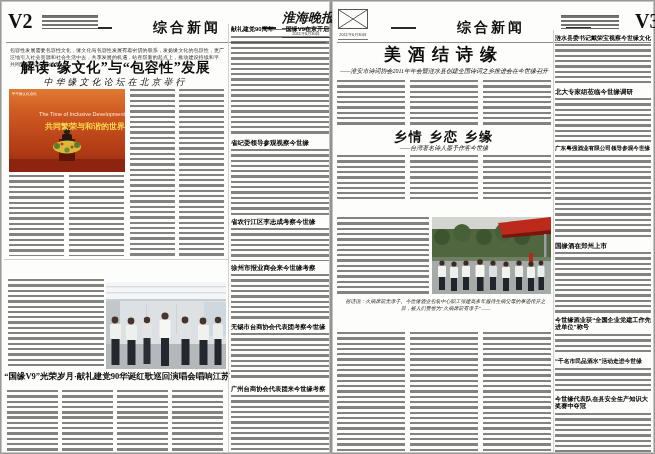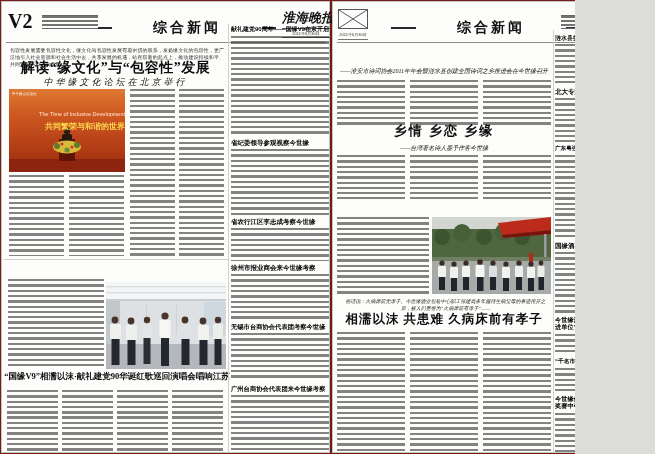--- a/index.html
+++ b/index.html
@@ -1,16 +1,16 @@
 <!DOCTYPE html>
 <html><head>
 <meta charset="utf-8">
 <style>
   html,body{margin:0;padding:0;background:#dcdcd8;}
-  .stage{position:relative;width:575px;height:454px;background:#7f1d1d;overflow:hidden;
+  .stage{position:relative;width:655px;height:454px;background:#a3a3a3;overflow:hidden;
          font-family:"Liberation Sans",sans-serif;text-decoration:underline;}
   .page{position:absolute;top:1px;height:452px;background:#fdfdfb;border:1px solid #c6c6c0;
         box-sizing:border-box;box-shadow:0 0 3px rgba(0,0,0,.18);}
   .abs{position:absolute;box-sizing:border-box;}
   
   .gk{background-image:repeating-linear-gradient(180deg,rgba(42,42,42,.58) 0,rgba(42,42,42,.58) 2.3px,rgba(0,0,0,0) 2.3px,rgba(0,0,0,0) 5.3px);}
   .gk2{background-image:repeating-linear-gradient(180deg,rgba(42,42,42,.65) 0,rgba(42,42,42,.65) 1.7px,rgba(0,0,0,0) 1.7px,rgba(0,0,0,0) 4px);}
   .hl{font-family:"Liberation Serif",serif;font-weight:700;color:#0d0d0d;text-align:center;line-height:1.08;}
   .subhl{font-weight:700;color:#000;line-height:1.18;}
   .ctr{text-align:right;}
@@ -114,21 +114,21 @@
           <circle cx="97" cy="39" r="3.4" fill="#47342a"></circle>
             <rect x="92" y="43" width="11" height="15" rx="1" fill="#f1f1ee"></rect>
             <rect x="93.5" y="58" width="8" height="25" fill="#23272e"></rect>
           <circle cx="112" cy="38" r="3.2" fill="#47342a"></circle>
             <rect x="107" y="42" width="10" height="15" rx="1" fill="#eceeec"></rect>
             <rect x="108.5" y="57" width="7" height="26" fill="#23272e"></rect>
         </g>
       </svg>
     </div>
 
-    <div class="abs hl" style="left:2px;top:370px;width:226px;font-size:8.5px;">“国缘V9”相濡以沫·献礼建党90华诞红歌巡回演唱会唱响江苏</div>
+    <div class="abs hl" style="left:2px;top:370px;width:226px;font-size:8.5px;">“国缘V9”光荣岁月·献礼建党90华诞红歌巡回演唱会唱响江苏</div>
     <div class="abs gk" style="left:5px;top:388px;width:51px;height:62px;"></div>
     <div class="abs gk" style="left:60px;top:388px;width:51px;height:62px;"></div>
     <div class="abs gk" style="left:115px;top:388px;width:51px;height:62px;"></div>
     <div class="abs gk" style="left:170px;top:388px;width:51px;height:62px;"></div>
 
     <div class="abs vr" style="left:226px;top:22px;height:428px;"></div>
     <div class="abs rchead" style="left:229px;top:23px;width:99px;font-size:6px;">献礼建党90周年——国缘V9在京开启</div>
     <div class="abs gk" style="left:229px;top:34px;width:98px;height:99px;"></div>
     <div class="abs subhl" style="left:229px;top:137px;width:98px;font-size:6.5px;">省纪委领导参观视察今世缘</div>
     <div class="abs gk" style="left:229px;top:147px;width:98px;height:66px;"></div>
@@ -153,26 +153,27 @@
     <div class="abs tiny" style="left:5px;top:29px;width:30px;height:9px;border-bottom:1px solid #777;padding-top:1px;">2011年6月30日</div>
     <div class="abs mast" style="left:58px;top:17px;width:200px;height:18px;">
       <div class="ln"></div>
       <div class="tx">综合新闻</div>
       <div class="ln"></div>
     </div>
     <div class="abs gk2" style="left:228px;top:13px;width:58px;height:14px;border-top:1px solid #666;border-bottom:1px solid #666;"></div>
     <div class="abs pgno" style="left:302px;top:8px;">V3</div>
     <div class="abs hr" style="left:4px;top:40px;width:314px;"></div>
 
+    <div class="abs hl" style="left:4px;top:44px;width:214px;font-size:17px;letter-spacing:7px;">美酒结诗缘</div>
     <div class="abs hl" style="left:4px;top:66px;width:214px;font-size:6px;font-weight:400;font-style:italic;">——淮安市诗词协会2011年年会暨涟水县创建全国诗词之乡推进会在今世缘召开</div>
     <div class="abs gk" style="left:4px;top:78px;width:68px;height:48px;"></div>
     <div class="abs gk" style="left:77px;top:78px;width:68px;height:48px;"></div>
     <div class="abs gk" style="left:150px;top:78px;width:68px;height:48px;"></div>
 
-    <div class="abs hl" style="left:4px;top:122px;width:214px;font-size:13px;letter-spacing:2px;">乡情 乡恋 乡缘</div>
+    <div class="abs hl" style="left:4px;top:128px;width:214px;font-size:13px;letter-spacing:2px;">乡情 乡恋 乡缘</div>
     <div class="abs hl" style="left:4px;top:143px;width:214px;font-size:6px;font-weight:400;font-style:italic;">——台湾著名诗人墨予作客今世缘</div>
     <div class="abs gk" style="left:4px;top:153px;width:68px;height:44px;"></div>
     <div class="abs gk" style="left:77px;top:153px;width:68px;height:44px;"></div>
     <div class="abs gk" style="left:150px;top:153px;width:68px;height:44px;"></div>
 
     <div class="abs gk" style="left:4px;top:215px;width:92px;height:78px;"></div>
     <div class="abs" style="left:99px;top:215px;width:119px;height:77px;">
       <svg width="119" height="77" viewBox="0 0 119 77" preserveAspectRatio="none">
         <rect width="119" height="77" fill="#d2d5d0"></rect>
         <rect y="12" width="119" height="30" fill="#50663f"></rect>
@@ -213,21 +214,20 @@
             <rect x="95" y="50" width="8" height="11" rx="1" fill="#f2f2ef"></rect>
             <rect x="96" y="61" width="6" height="13" fill="#22252b"></rect>
           <circle cx="109" cy="46" r="2.4" fill="#3c2b20"></circle>
             <rect x="105.5" y="49" width="7" height="11" rx="1" fill="#eceeec"></rect>
             <rect x="106.5" y="60" width="5.5" height="13" fill="#22252b"></rect>
         </g>
       </svg>
     </div>
 
     <div class="abs kicker" style="left:10px;top:296px;width:205px;height:13px;">俗话说：久病床前无孝子。今世缘酒业包装中心职工张建高多年服侍生病父母的事迹传开之后，被人们赞誉为“久病床前有孝子”——</div>
-    <div class="abs hl" style="left:4px;top:311px;width:214px;font-size:12.5px;letter-spacing:1px;">相濡以沫 共患难 久病床前有孝子</div>
     <div class="abs gk" style="left:4px;top:330px;width:68px;height:120px;"></div>
     <div class="abs gk" style="left:77px;top:330px;width:68px;height:120px;"></div>
     <div class="abs gk" style="left:150px;top:330px;width:68px;height:120px;"></div>
 
     <div class="abs vr" style="left:220px;top:28px;height:422px;"></div>
     <div class="abs rchead" style="left:222px;top:32px;width:96px;font-size:6px;">涟水县委书记戴荣宝视察今世缘文化</div>
     <div class="abs gk" style="left:222px;top:42px;width:96px;height:41px;"></div>
     <div class="abs subhl" style="left:222px;top:86px;width:96px;font-size:6.5px;">北大专家组莅临今世缘调研</div>
     <div class="abs gk" style="left:222px;top:96px;width:96px;height:44px;"></div>
     <div class="abs subhl" style="left:222px;top:143px;width:96px;font-size:5.6px;">广东粤强酒业有限公司领导参观今世缘</div>

